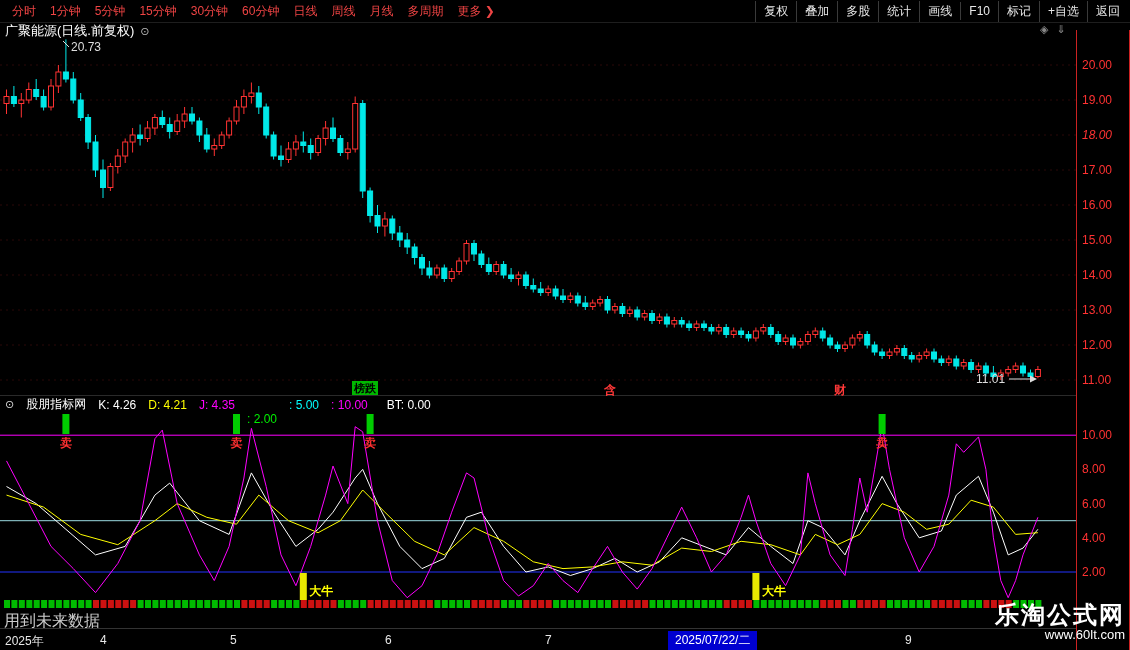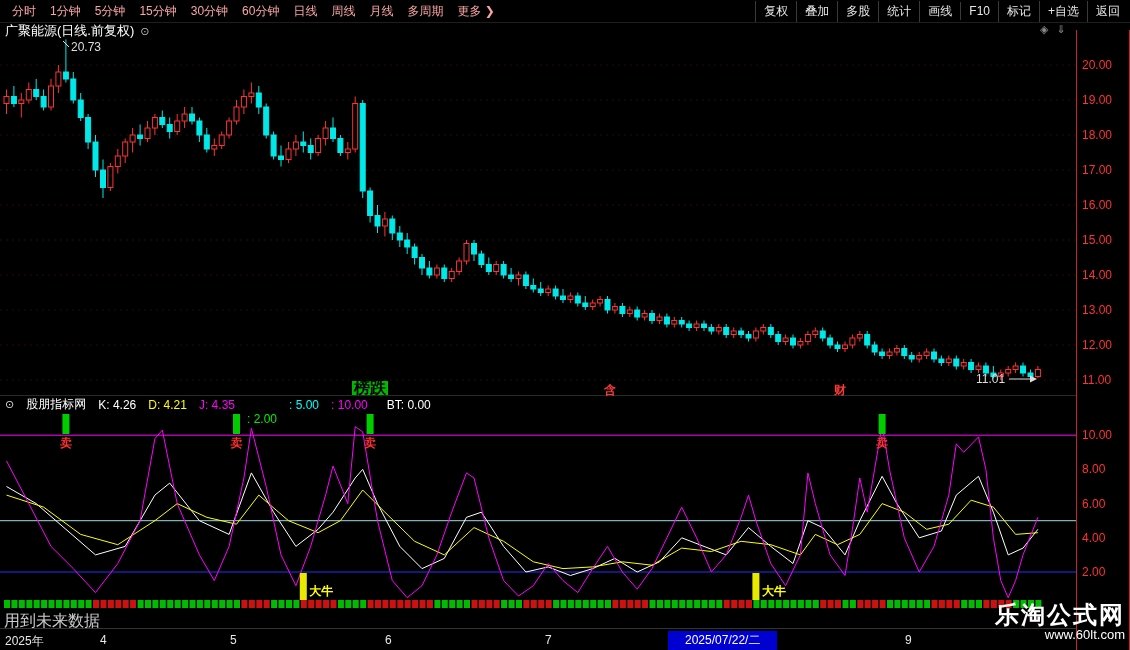--- a/index.html
+++ b/index.html
@@ -4,34 +4,34 @@
 <style>
   html,body{margin:0;padding:0;background:#000;}
   body{width:1130px;height:650px;position:relative;overflow:hidden;
        font-family:"Liberation Sans","DejaVu Sans",sans-serif;color:#ddd;}
   svg{font-family:"Liberation Sans","DejaVu Sans",sans-serif;}
 
   .topbar{position:absolute;top:0;left:0;width:1130px;height:22px;background:#000;
           border-bottom:1px solid #1e1e1e;display:flex;justify-content:space-between;
           align-items:center;font-size:12px;}
   .tb-left{display:flex;align-items:center;padding-left:5px;}
-  .tb-left .tb-item{padding:2px 7px;color:#fca5a5;white-space:nowrap;cursor:default;}
+  .tb-left .tb-item{padding:2px 7px;color:#ef4444;white-space:nowrap;cursor:default;}
   .tb-right{display:flex;align-items:center;padding-right:2px;}
   .tb-right .tb-item{border-left:1px solid #3a3a3a;padding:2px 8px;color:#e8e8e8;white-space:nowrap;}
 
   .titlebar{position:absolute;top:22px;left:0;width:1076px;height:18px;display:flex;
             align-items:center;gap:6px;padding-left:5px;font-size:13px;color:#fff;}
   .t-icon{color:#bbb;font-size:11px;}
   .titlebar-right{position:absolute;left:1040px;top:1px;color:#888;font-size:11px;display:flex;gap:8px;}
 
   #main-svg{position:absolute;top:30px;left:0;}
   #ind-svg{position:absolute;top:413px;left:0;}
 
   .overlay{position:absolute;top:0;left:0;width:1130px;height:650px;pointer-events:none;}
-  .marker-green{position:absolute;top:381px;background:#00b800;color:#000;font-size:16px;
+  .marker-green{position:absolute;top:381px;background:#00b800;color:#000;font-size:11px;
                 line-height:14px;padding:0 2px;font-weight:bold;}
   .marker-red{position:absolute;top:382px;color:#ff3838;font-size:12px;font-weight:bold;}
 
   .ind-header{position:absolute;top:396px;left:0;width:1076px;height:17px;display:flex;
               align-items:center;gap:12px;padding-left:5px;font-size:12px;white-space:nowrap;}
   .ih-icon{color:#ddd;font-size:11px;}
   .ih-name{color:#fff;}
   .c-k{color:#fff;} .c-d{color:#ffff00;} .c-j{color:#ff00ff;}
   .c-p1{color:#00ee00;margin-top:28px;} .c-p2{color:#00ffff;} .c-p3{color:#ff00ff;} .c-bt{color:#fff;margin-left:7px;}
 
@@ -39,21 +39,21 @@
             border-left:1px solid #c22;border-right:1px solid #c22;background:#000;
             font-size:12px;color:#ff3232;}
   .axis-label{position:absolute;left:5px;white-space:nowrap;}
 
   .note{position:absolute;top:611px;left:4px;font-size:16px;color:#ccc;}
 
   .timeline{position:absolute;top:628px;left:0;width:1076px;height:22px;
             border-top:1px solid #333;font-size:12px;color:#e8e8e8;}
   .tl-year{position:absolute;left:5px;top:4px;}
   .tl-item{position:absolute;top:4px;}
-  .date-box{position:absolute;top:2px;background:#0000d0;color:#fff;padding:1px 17px;}
+  .date-box{position:absolute;top:2px;background:#0000d0;color:#fff;padding:1px 7px;}
 
   .watermark{position:absolute;top:603px;right:5px;text-align:right;color:#fff;z-index:6;}
   .wm1{font-size:24px;font-weight:bold;letter-spacing:2px;line-height:24px;}
   .wm2{font-size:13px;line-height:15px;}
 
   .sep-line{position:absolute;left:0;width:1076px;height:1px;background:#2a2a2a;}
 </style>
 </head>
 <body>
 
@@ -562,21 +562,21 @@
     <text x="882.1" y="34" fill="#ff3030" font-size="12" font-weight="bold" text-anchor="middle">卖</text>
     <rect x="299.8" y="160" width="7" height="27" fill="#e8e800"></rect>
     <text x="309.3" y="182" fill="#ffff00" font-size="12" font-weight="bold">大牛</text>
     <rect x="752.4" y="160" width="7" height="27" fill="#e8e800"></rect>
     <text x="761.9" y="182" fill="#ffff00" font-size="12" font-weight="bold">大牛</text>
   </svg>
 
 <div class="axis-col">
     <span class="axis-label" style="top: 28px;">20.00</span>
     <span class="axis-label" style="top: 63px;">19.00</span>
-    <span class="axis-label" style="top: 98px;">18.00</span>
+    <span class="axis-label" style="top: 98px; font-style: italic;">18.00</span>
     <span class="axis-label" style="top: 133px;">17.00</span>
     <span class="axis-label" style="top: 168px;">16.00</span>
     <span class="axis-label" style="top: 203px;">15.00</span>
     <span class="axis-label" style="top: 238px;">14.00</span>
     <span class="axis-label" style="top: 273px;">13.00</span>
     <span class="axis-label" style="top: 308px;">12.00</span>
     <span class="axis-label" style="top: 343px;">11.00</span>
     <span class="axis-label" style="top: 398.23px;">10.00</span>
     <span class="axis-label" style="top: 432.43px;">8.00</span>
     <span class="axis-label" style="top: 466.63px;">6.00</span>

